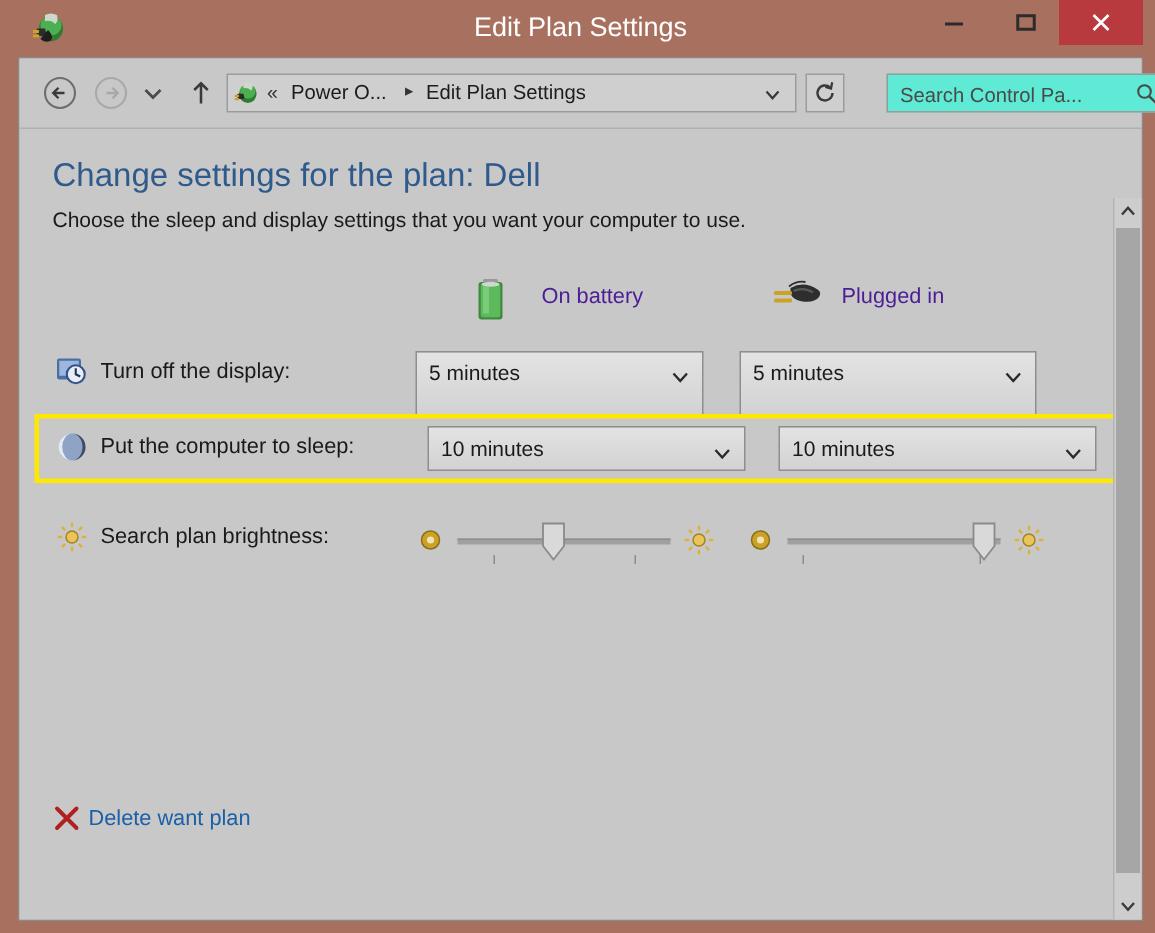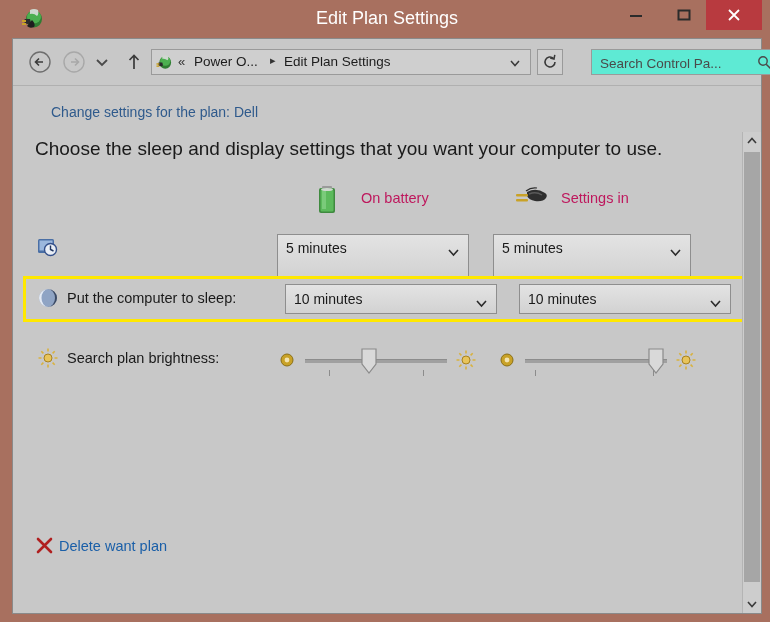--- a/index.html
+++ b/index.html
@@ -177,30 +177,29 @@
     right: 0;
     bottom: 0;
     background: #c8c8c8;
     border-top: 1px solid #b0b0b0;
   }
 
   #page-heading {
     position: absolute;
     left: 22px;
     top: 18px;
-    font-size: 14px;
+    font-size: 22px;
     color: #2f5a8c;
     white-space: nowrap;
-    margin-left: 16px;
   }
   #page-subheading {
     position: absolute;
     left: 22px;
     top: 52px;
-    font-size: 19px;
+    font-size: 14px;
     color: #1a1a1a;
     white-space: nowrap;
   }
 
   
   #col-battery {
     position: absolute;
     left: 300px;
     top: 96px;
     height: 34px;
@@ -209,21 +208,21 @@
     position: absolute;
     left: 500px;
     top: 96px;
     height: 34px;
   }
   .colhdr-label {
     position: absolute;
     left: 48px;
     top: 8px;
     font-size: 14.5px;
-    color: #be185d;
+    color: #4c1d95;
     white-space: nowrap;
   }
 
   
   .setting-row {
     position: absolute;
     left: 0;
     right: 0;
     height: 34px;
   }
@@ -504,32 +503,33 @@
       <div id="col-plugged">
         <span>
           <svg width="38" height="34" viewBox="0 0 38 34">
             <path d="M14 10 q9 -5 18 1 q3 2 1 5 q-3 4 -11 3 q-6 -1 -8 -5 Z" fill="#2e2e2e"></path>
             <path d="M16 12 q7 -3 13 1" stroke="#5a5a5a" stroke-width="1.4" fill="none"></path>
             <rect x="3" y="12" width="12" height="2.6" rx="1" fill="#c9a227"></rect>
             <rect x="3" y="17" width="12" height="2.6" rx="1" fill="#c9a227"></rect>
             <path d="M13 9 q5 -4 11 -3" stroke="#2e2e2e" stroke-width="1.2" fill="none"></path>
           </svg>
         </span>
-        <span class="colhdr-label">Settings in</span>
+        <span class="colhdr-label">Plugged in</span>
       </div>
 
       <div class="setting-row" id="row-display">
         <span class="row-icon">
           <svg width="22" height="22" viewBox="0 0 22 22">
             <rect x="1" y="2" width="16" height="14" rx="1.5" fill="#4a6fa5"></rect>
             <rect x="2.5" y="3.5" width="13" height="10" fill="#9bb7dd"></rect>
             <circle cx="13.5" cy="12.5" r="6" fill="#e9eef6" stroke="#34508a" stroke-width="1.4"></circle>
             <path d="M13.5 8.5 V12.5 L16.5 14" stroke="#1f3560" stroke-width="1.4" fill="none"></path>
           </svg>
         </span>
+        <span class="row-label">Turn off the display:</span>
 
         <div class="combo" id="combo-display-battery">
           <span class="combo-text">5 minutes</span>
           <span class="combo-arrow">
             <svg width="13" height="11" viewBox="0 0 13 11">
               <path d="M2 3 L6.5 8 L11 3" stroke="#2b2b2b" stroke-width="1.6" fill="none"></path>
             </svg>
           </span>
         </div>
 

